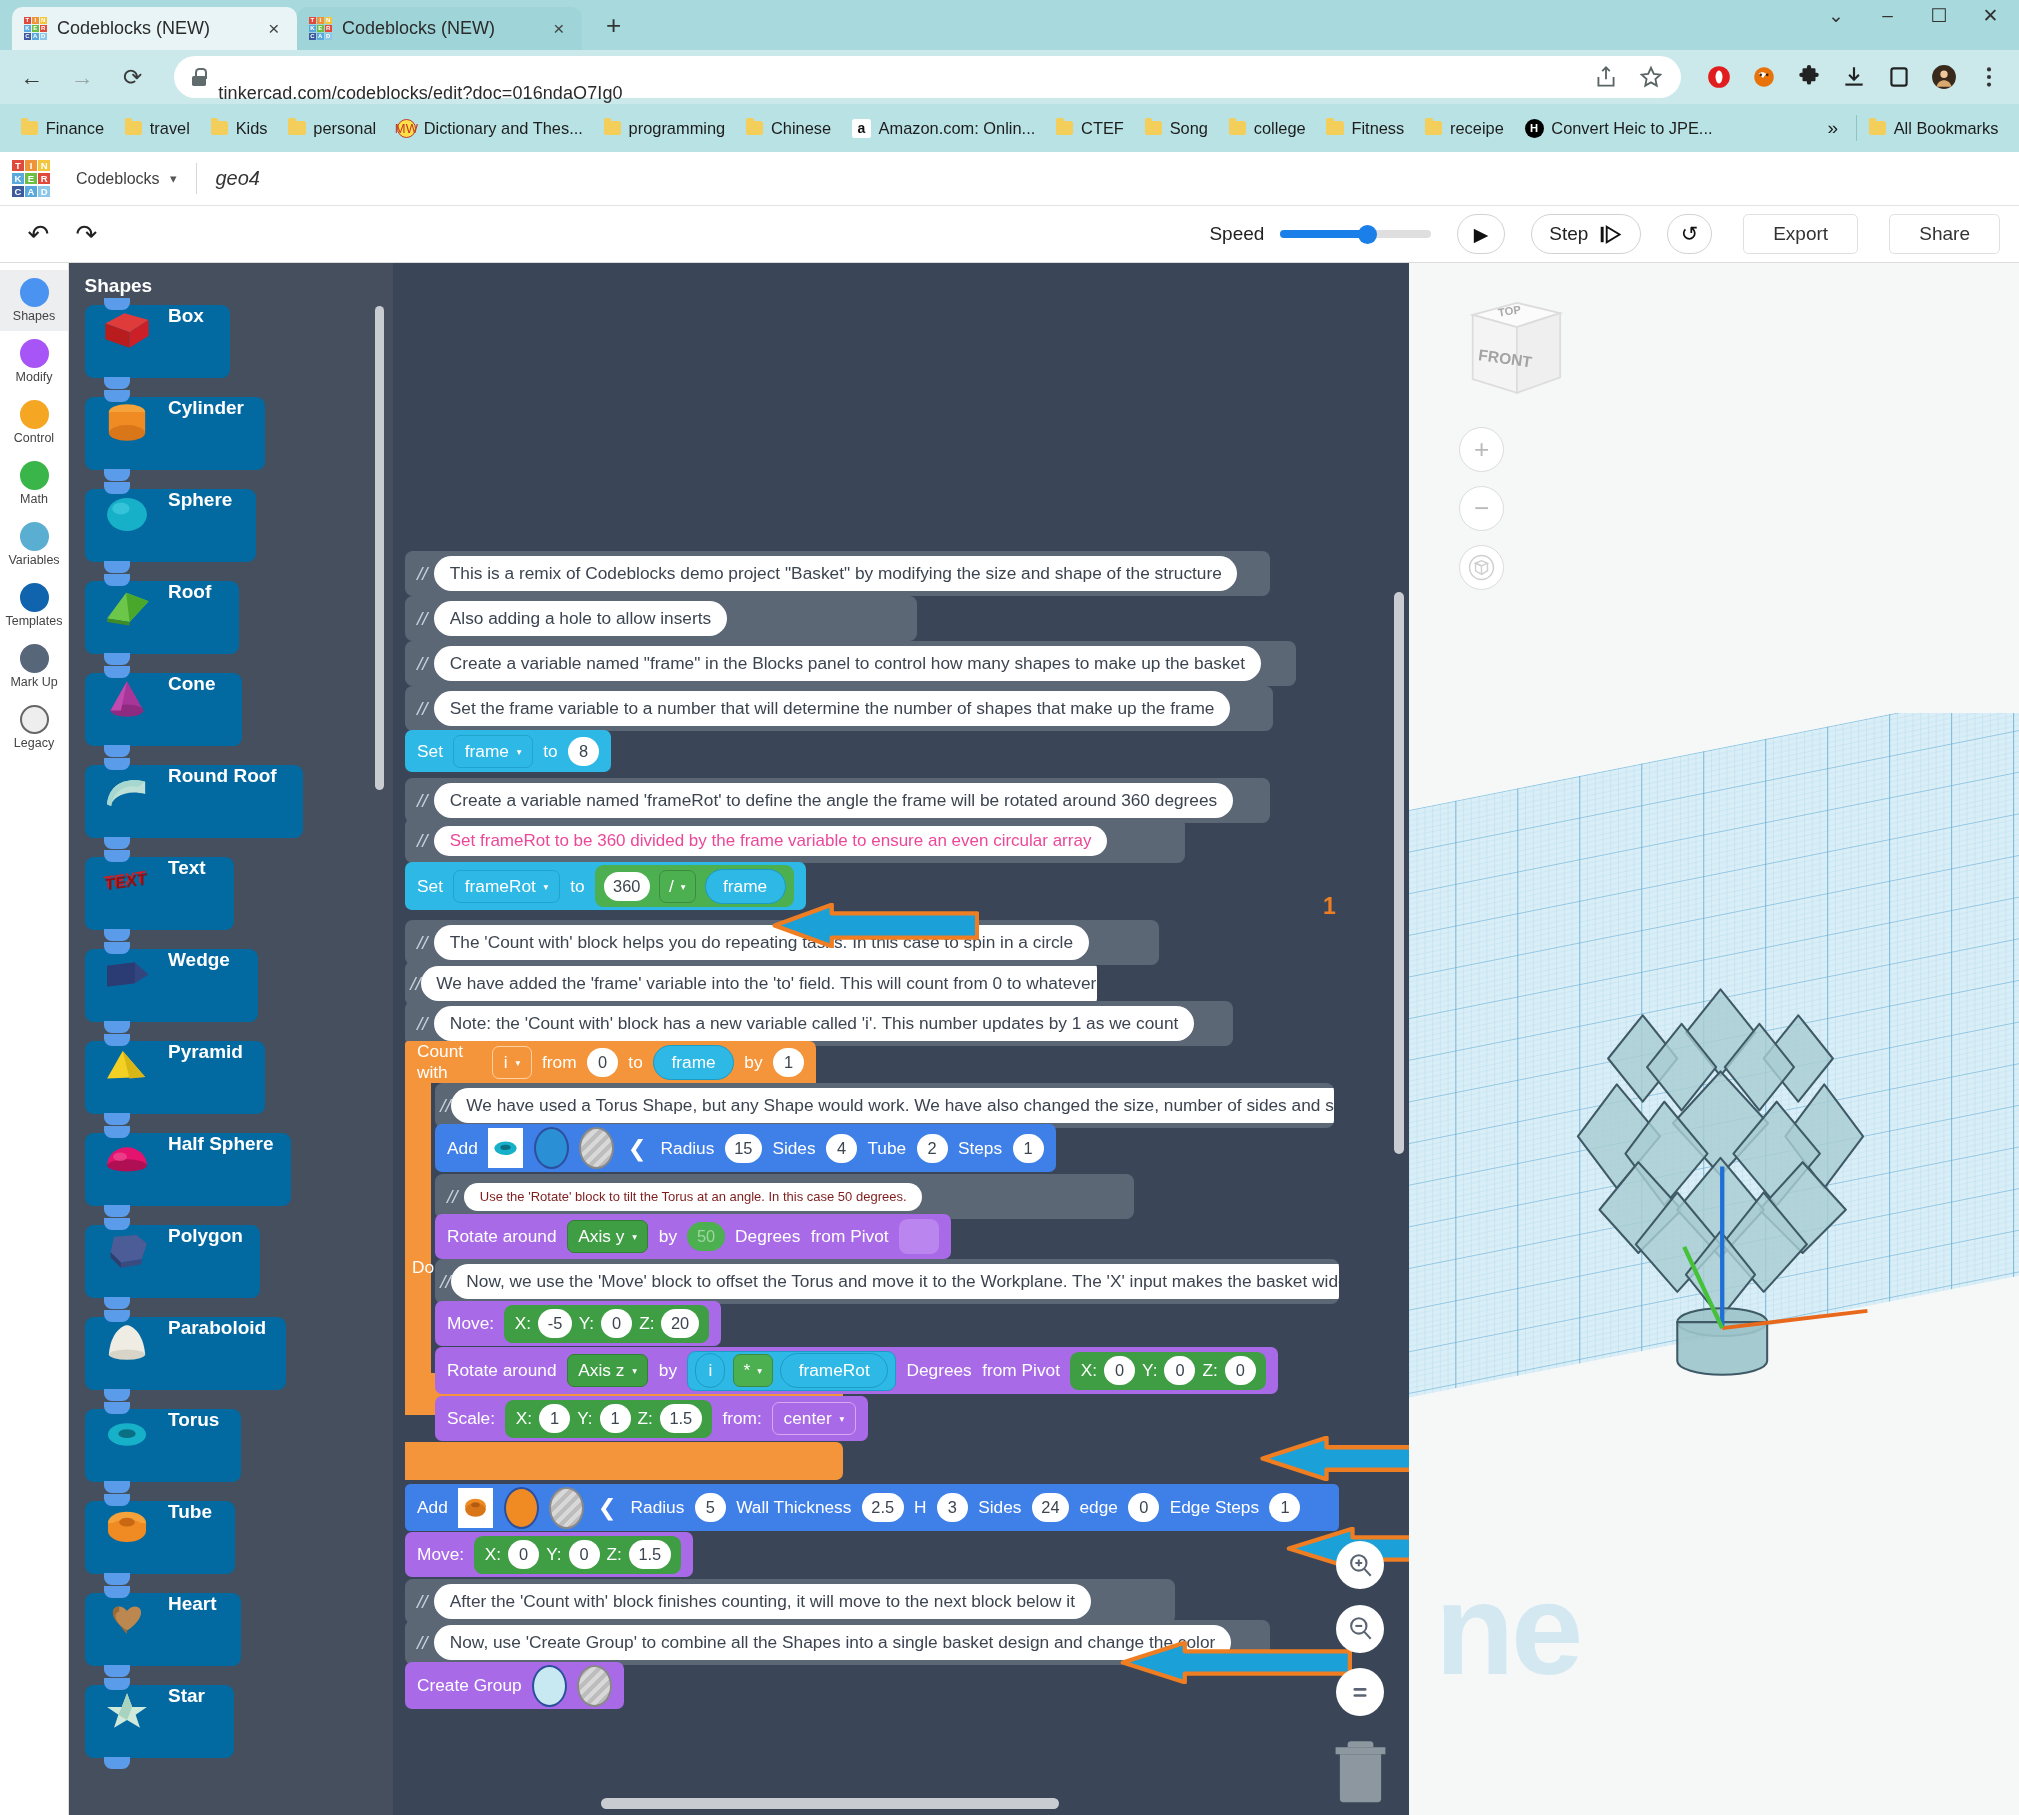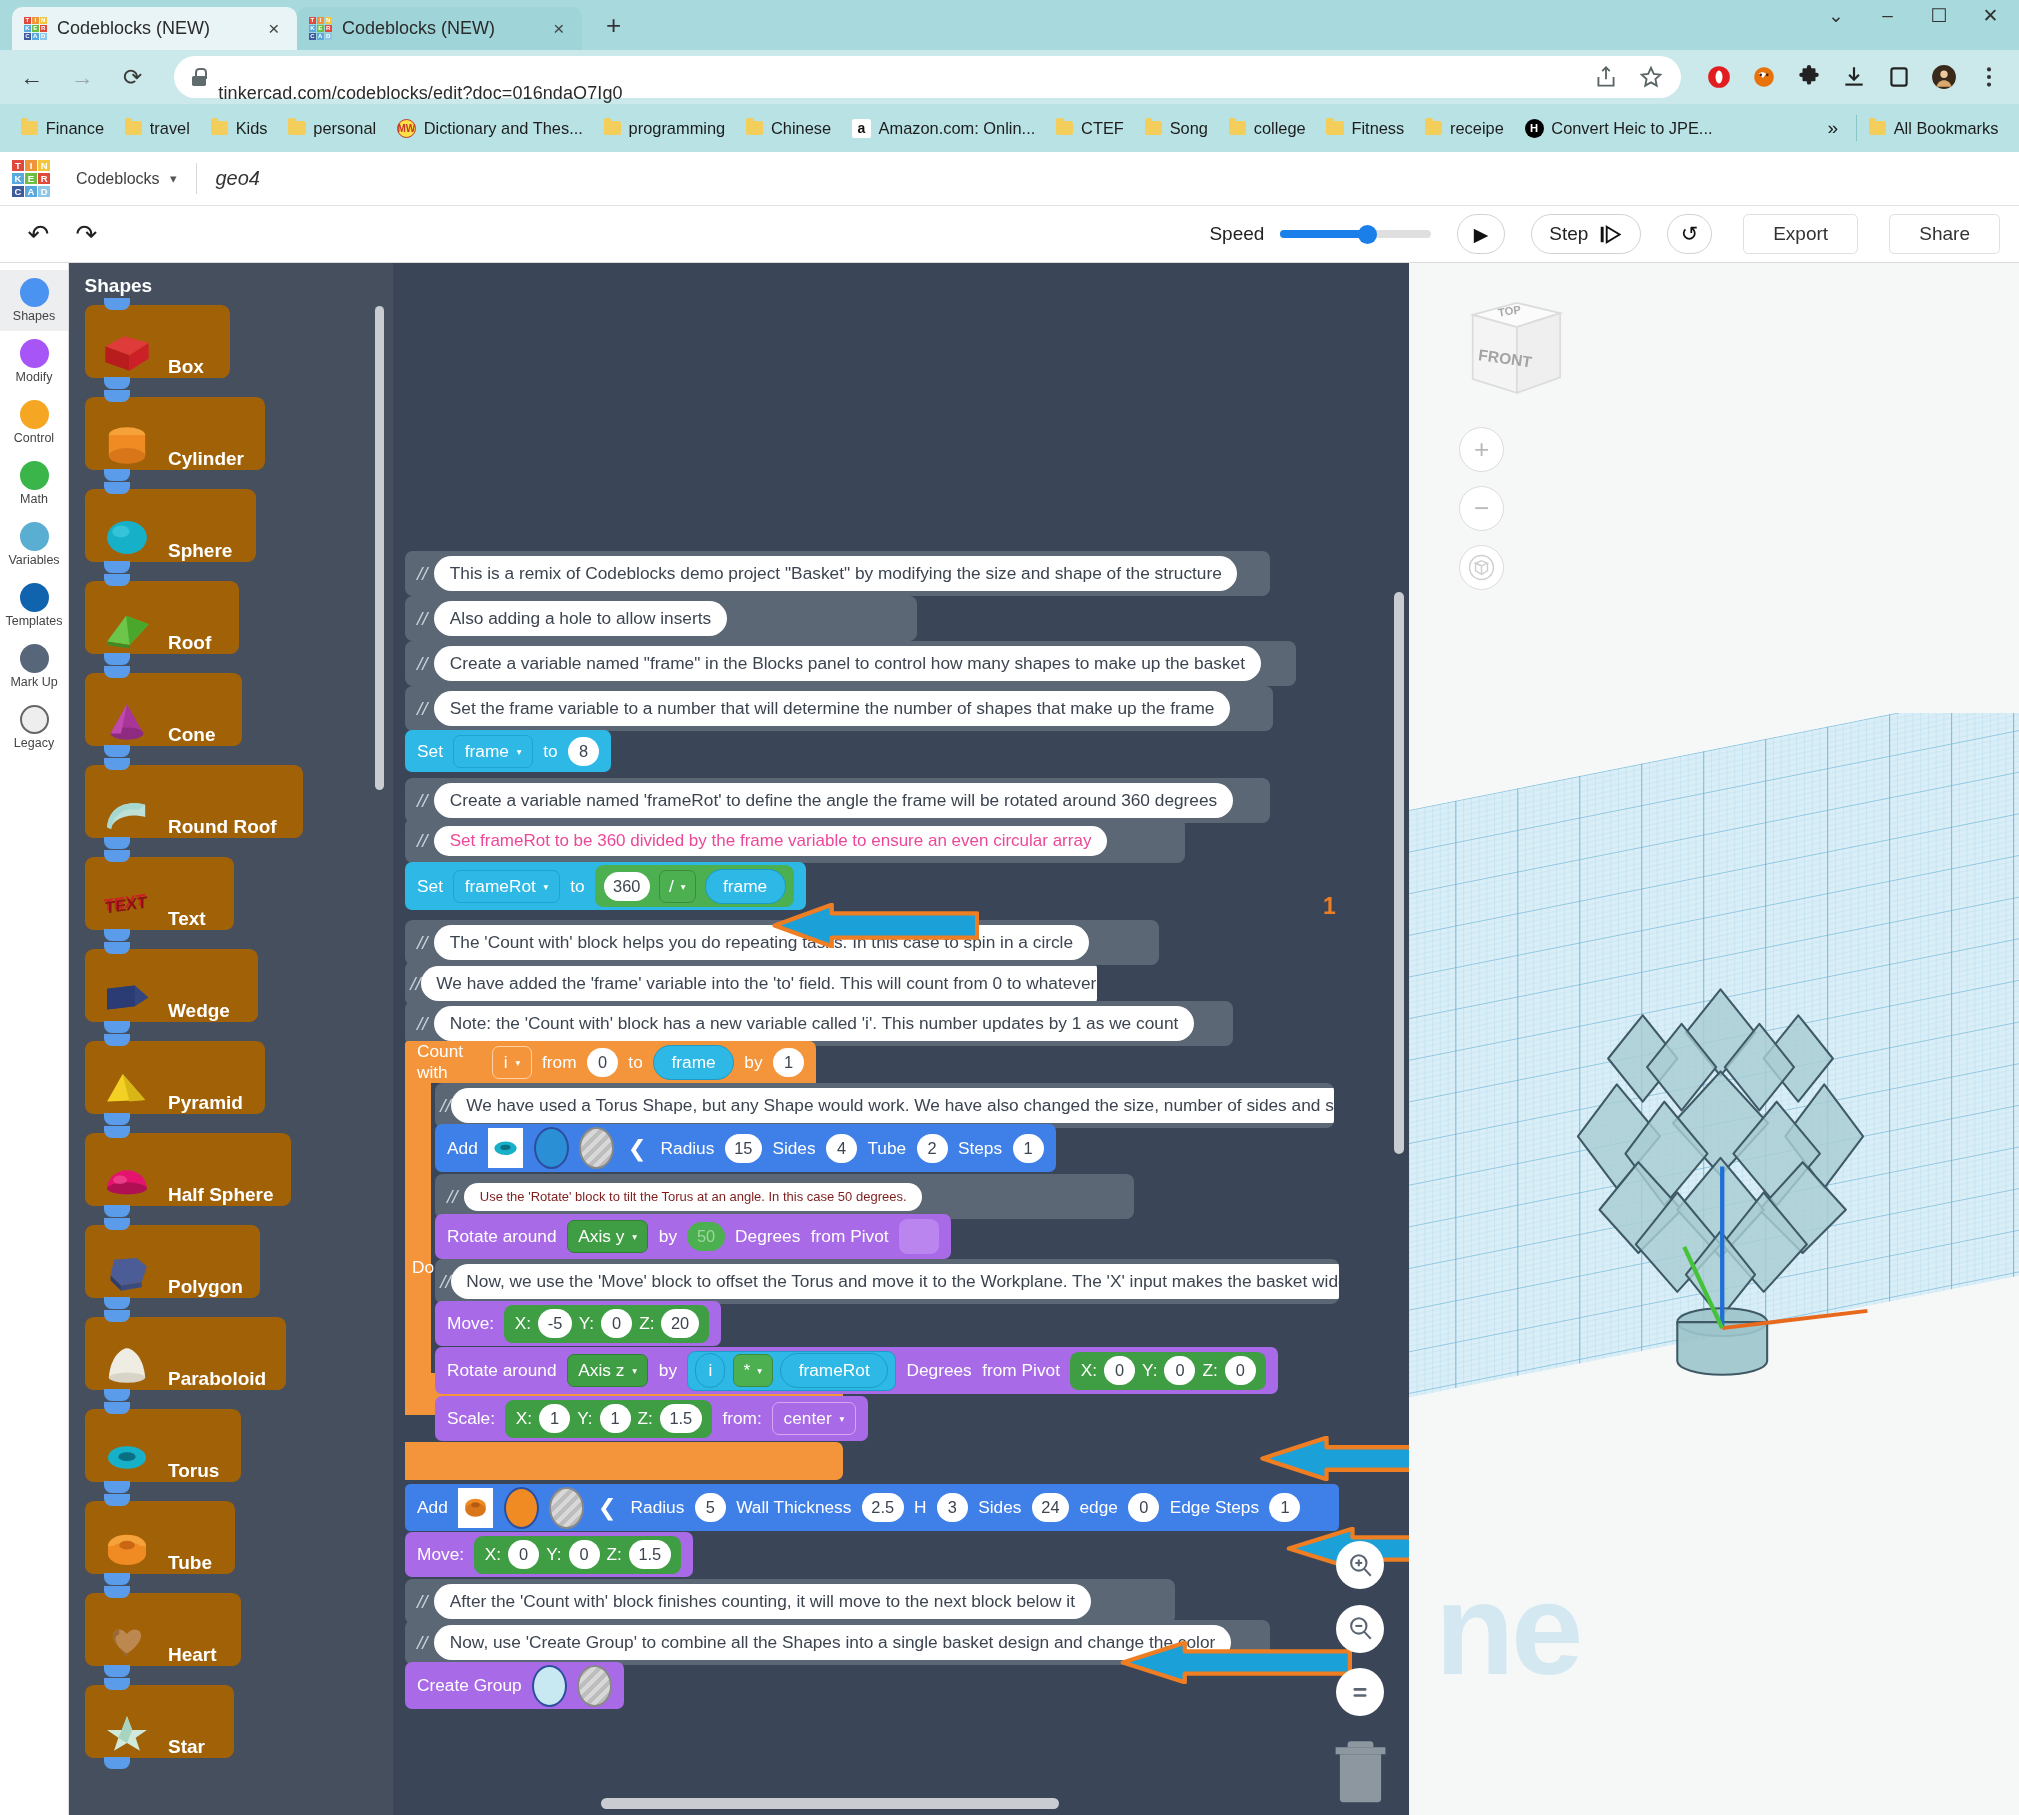--- a/index.html
+++ b/index.html
@@ -122,22 +122,22 @@
          justify-content: center; gap: 2.6px; cursor: pointer; }
   .cat.sel { background: #eceef0; }
   .cat .dot { width: 29px; height: 29px; border-radius: 50%; }
   .cat .lbl { font-size: 12.5px; color: #444; }
 
   
   .drawer { width: 324px; background: #454f5e; flex: 0 0 324px; position: relative;
             overflow: hidden; }
   .drawer-title { color:#fff; font-weight: bold; font-size: 19px; padding: 12px 0 7px 15.6px; }
   .drawer-scroll { position:absolute; top:42px; left:0; right:0; bottom:0; padding-left:15.6px; }
-  .sblock { position: relative; width: auto; height: 73px; background: #a16207; border-radius: 8.6px;
-            display:flex; align-items:flex-end; gap: 10.4px; margin-bottom: 19px; padding-left: 12px;
+  .sblock { position: relative; width: auto; height: 73px; background: #0369a1; border-radius: 8.6px;
+            display:flex; align-items:flex-start; gap: 10.4px; margin-bottom: 19px; padding-left: 12px;
             cursor: pointer; }
   .sblock::before { content:""; position:absolute; top:-7px; left:19px; width:26px; height:12px;
             background:#5a9bea; border-radius: 0 0 7.8px 7.8px; }
   .sblock::after { content:""; position:absolute; bottom:-11.2px; left:19px; width:26px; height:12px;
             background:#5a9bea; border-radius: 0 0 7.8px 7.8px; }
   .sthumb { width: 61px; height: 50px; flex: 0 0 61px; display:flex; align-items:center;
             justify-content:center; }
   .slabel { color:#fff; font-weight:bold; font-size: 19px; white-space: nowrap; padding-right:21px; }
   .drawer-sb { position:absolute; right: 8.6px; top: 43px; width: 9.5px; height: 484px;
                background: #c9cdd2; border-radius: 5.2px; }
@@ -317,21 +317,21 @@
       </div>
     <div class="bm">
         <span class="bm-folder"></span>
         <span>Kids</span>
       </div>
     <div class="bm">
         <span class="bm-folder"></span>
         <span>personal</span>
       </div>
     <div class="bm">
-        <span class="bm-circ" style="border:1.7px solid #c0392b;color:#c0392b;background:#fde047;font-size:10px;font-weight:bold">MW</span>
+        <span class="bm-circ" style="border:1.7px solid #c0392b;color:#c0392b;background:#fde047;font-size:13px;font-weight:normal">MW</span>
         <span>Dictionary and Thes...</span>
       </div>
     <div class="bm">
         <span class="bm-folder"></span>
         <span>programming</span>
       </div>
     <div class="bm">
         <span class="bm-folder"></span>
         <span>Chinese</span>
       </div>

